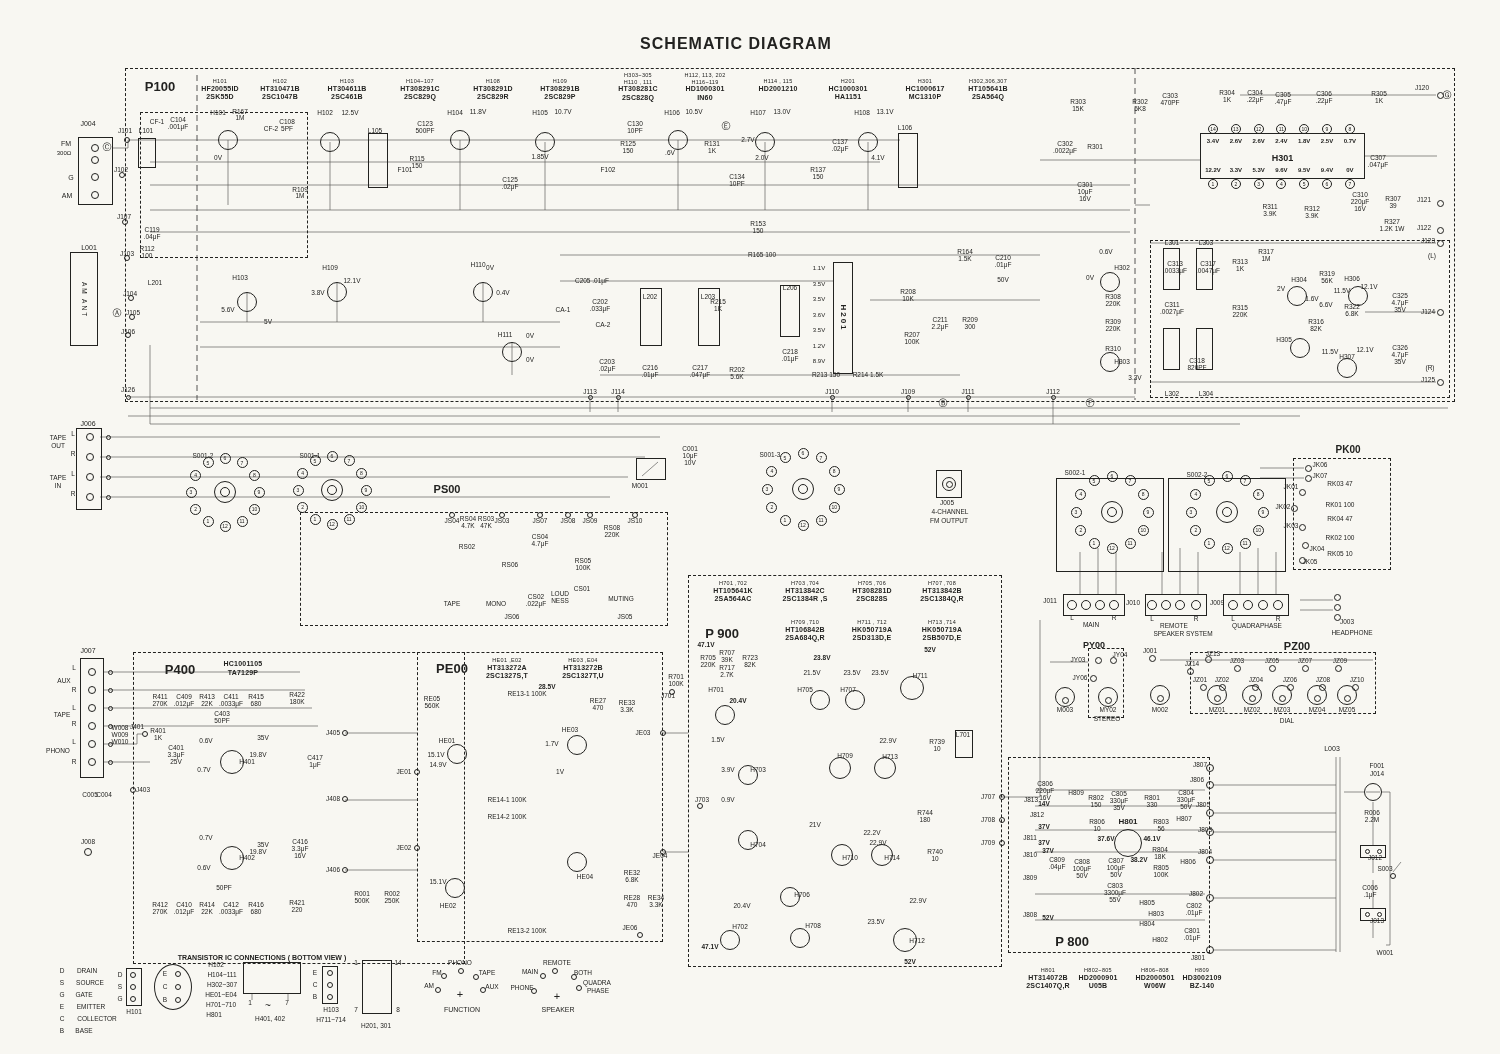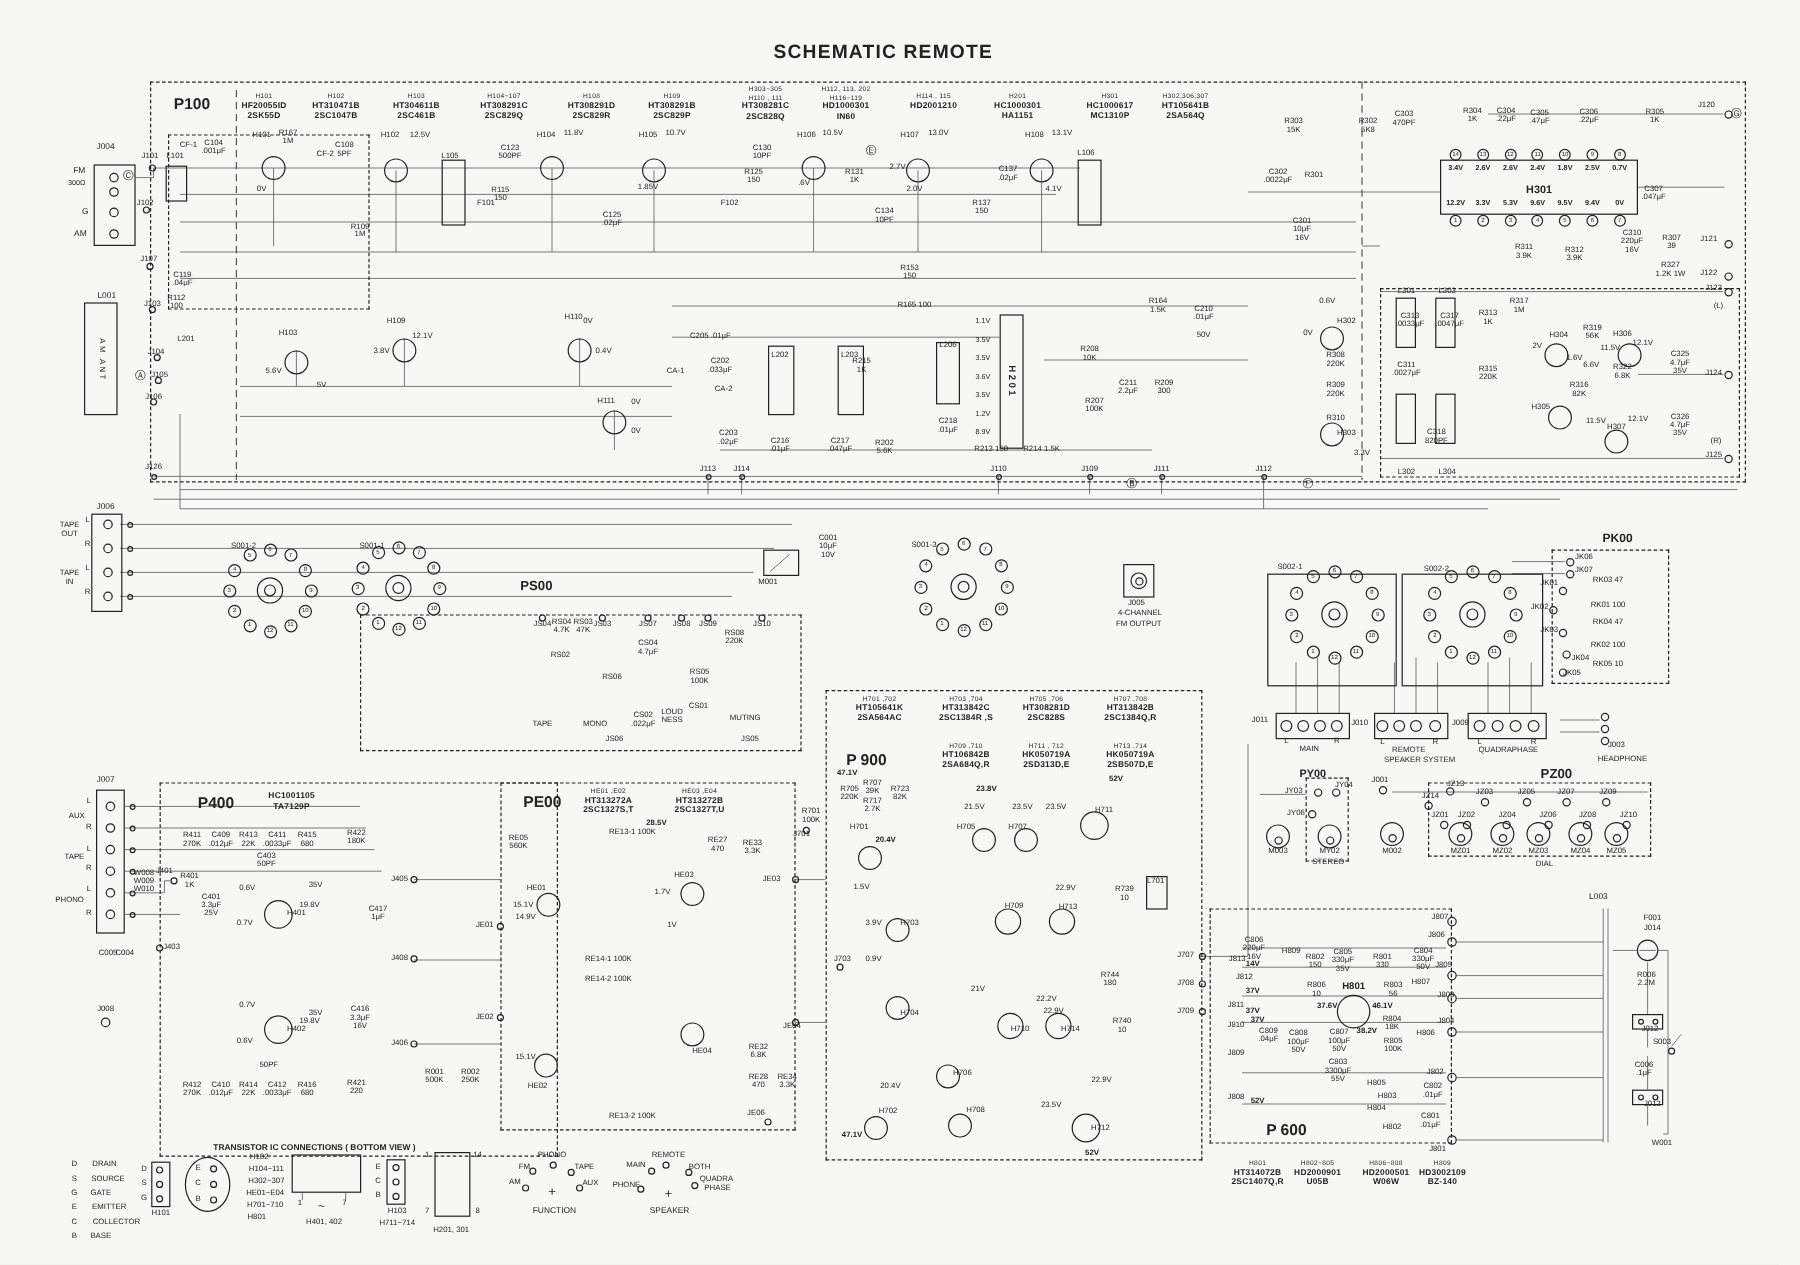--- a/index.html
+++ b/index.html
@@ -50,21 +50,21 @@
                M1336,757V952 M1340,757V952
                M1344,792H1364 M1382,792H1390 M1390,792V945H1386
                M1373,802V845 M1373,858V873 M1373,880V908 M1373,921V938 M1366,792H1380"></path>
       <path d="M252,994V1000 M288,994V1000 M642,476L658,462 M1393,872L1401,862"></path>
     </g>
     <g fill="none" stroke="#3a3a38" stroke-width="1" stroke-dasharray="6,4" opacity="0.85">
       <path d="M197,75V400 M1135,68V400"></path>
     </g>
   </svg>
 
-  <div id="title">SCHEMATIC REMOTE</div>
+  <div id="title">SCHEMATIC DIAGRAM</div>
   <div id="generated">
       <div class="box dash" style="left: 125px; top: 68px; width: 1330px; height: 334px;"></div>
       <div class="box dash" style="left: 140px; top: 112px; width: 168px; height: 146px;"></div>
       <div class="box dash" style="left: 1150px; top: 240px; width: 300px; height: 158px;"></div>
       <div class="box dash" style="left: 300px; top: 512px; width: 368px; height: 114px;"></div>
       <div class="box dash" style="left: 133px; top: 652px; width: 332px; height: 312px;"></div>
       <div class="box dash" style="left: 417px; top: 652px; width: 246px; height: 290px;"></div>
       <div class="box dash" style="left: 688px; top: 575px; width: 314px; height: 392px;"></div>
       <div class="box dash" style="left: 1008px; top: 757px; width: 202px; height: 196px;"></div>
       <div class="box dash" style="left: 1293px; top: 458px; width: 98px; height: 112px;"></div>
@@ -97,21 +97,21 @@
       <div class="box" style="left: 1196px; top: 328px; width: 17px; height: 42px;"></div>
       <div class="box" style="left: 138px; top: 138px; width: 18px; height: 30px;"></div>
       <div class="box" style="left: 1056px; top: 478px; width: 108px; height: 94px;"></div>
       <div class="box" style="left: 1168px; top: 478px; width: 118px; height: 94px;"></div>
       <div class="box" style="left: 955px; top: 730px; width: 18px; height: 28px;"></div>
       <div class="lbl b" style="left: 160px; top: 86px; font-size: 13px;">P100</div>
       <div class="lbl b" style="left: 447px; top: 489px; font-size: 11px;">PS00</div>
       <div class="lbl b" style="left: 180px; top: 669px; font-size: 13px;">P400</div>
       <div class="lbl b" style="left: 452px; top: 668px; font-size: 13px;">PE00</div>
       <div class="lbl b" style="left: 722px; top: 633px; font-size: 13px;">P 900</div>
-      <div class="lbl b" style="left: 1072px; top: 941px; font-size: 13px;">P 600</div>
+      <div class="lbl b" style="left: 1072px; top: 941px; font-size: 13px;">P 800</div>
       <div class="lbl b" style="left: 1348px; top: 450px; font-size: 10px;">PK00</div>
       <div class="lbl b" style="left: 1094px; top: 645px; font-size: 9px;">PY00</div>
       <div class="lbl b" style="left: 1297px; top: 646px; font-size: 11px;">PZ00</div>
       <div class="lbl" style="left: 88px; top: 123px; font-size: 7px;">J004</div>
       <div class="lbl" style="left: 66px; top: 143px; font-size: 7px;">FM</div>
       <div class="lbl" style="left: 64px; top: 153px; font-size: 6px;">300Ω</div>
       <div class="lbl" style="left: 71px; top: 177px; font-size: 7px;">G</div>
       <div class="lbl" style="left: 67px; top: 195px; font-size: 7px;">AM</div>
       <div class="lbl" style="left: 125px; top: 131px; font-size: 6.5px;">J101</div>
       <div class="lbl" style="left: 121px; top: 170px; font-size: 6.5px;">J102</div>

